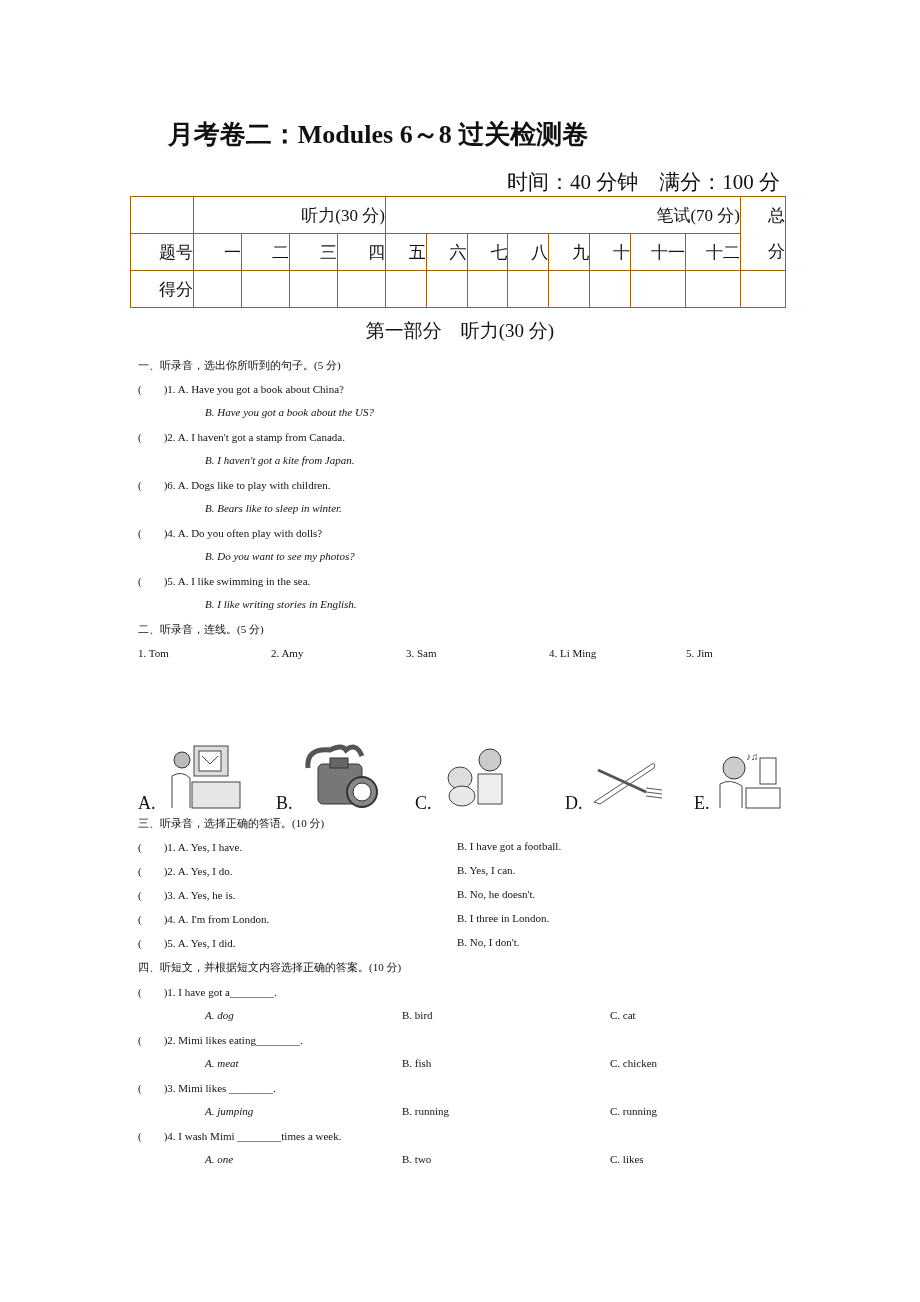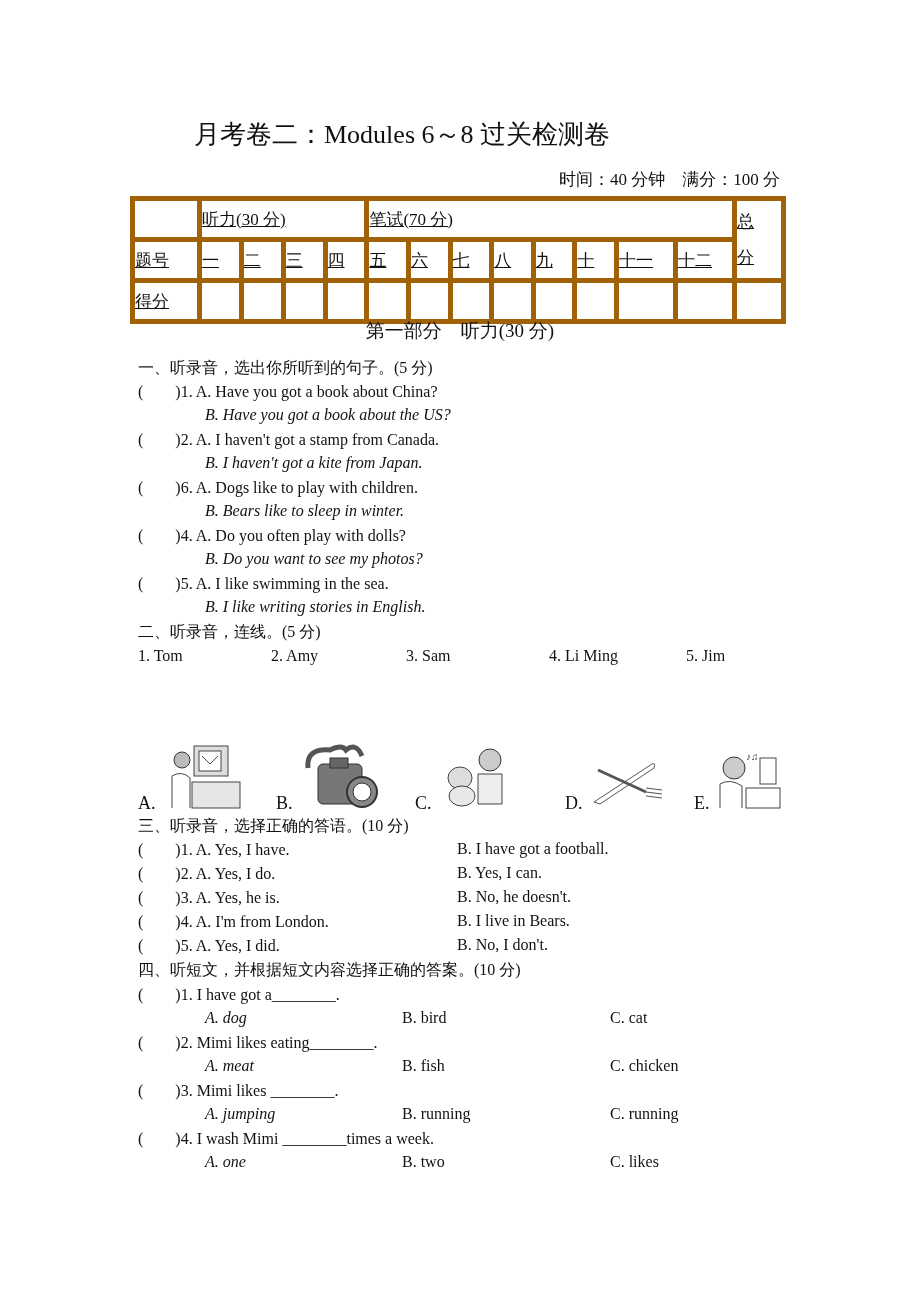--- a/index.html
+++ b/index.html
@@ -1,24 +1,24 @@
 <!DOCTYPE html>
 <html><head>
 <meta charset="utf-8">
 <style>
   html, body { margin: 0; padding: 0; background: #ffffff; }
   body { width: 920px; height: 1302px; position: relative; overflow: hidden;
          font-family: "Liberation Serif", "DejaVu Serif", serif; color: #111; }
   .abs { position: absolute; white-space: nowrap; }
-  .title { left: 0; width: 756px; top: 117px; text-align: center; font-size: 26px; font-weight: normal; padding-left: 24px; }
-  .meta { right: 140px; top: 168px; font-size: 17px; }
+  .title { left: 0; width: 756px; top: 117px; text-align: center; font-size: 26px; font-weight: bold; }
+  .meta { right: 140px; top: 168px; font-size: 21px; }
   table.score { position: absolute; left: 130px; top: 196px; width: 656px; border-collapse: collapse; font-size: 17px; }
-  table.score td { border: 5px solid #a16207; text-align: left; height: 36px; padding: 0; text-decoration: underline; }
+  table.score td { border: 1px solid #a16207; text-align: right; height: 36px; padding: 0; }
   .part { left: 0; width: 920px; top: 318px; text-align: center; font-size: 19px; }
-  .line { font-size: 16px; }
+  .line { font-size: 11px; }
   .ind { left: 205px; font-style: italic; }
   .pic { position: absolute; }
 </style>
 </head>
 <body>
 
 <div class="abs title">月考卷二：Modules 6～8 过关检测卷</div>
 <div class="abs meta">时间：40 分钟　满分：100 分</div>
 
 <table class="score">
@@ -127,21 +127,21 @@
 </svg>
 
 <div class="abs line" style="left:138px; top:816px">三、听录音，选择正确的答语。(10 分)</div>
 <div class="abs line" style="left:138px; top:840px">(　　)1. A. Yes, I have.</div>
 <div class="abs line" style="left:457px; top:840px">B. I have got a football.</div>
 <div class="abs line" style="left:138px; top:864px">(　　)2. A. Yes, I do.</div>
 <div class="abs line" style="left:457px; top:864px">B. Yes, I can.</div>
 <div class="abs line" style="left:138px; top:888px">(　　)3. A. Yes, he is.</div>
 <div class="abs line" style="left:457px; top:888px">B. No, he doesn't.</div>
 <div class="abs line" style="left:138px; top:912px">(　　)4. A. I'm from London.</div>
-<div class="abs line" style="left:457px; top:912px">B. I live in Bears.</div>
+<div class="abs line" style="left:457px; top:912px">B. I three in London.</div>
 <div class="abs line" style="left:138px; top:936px">(　　)5. A. Yes, I did.</div>
 <div class="abs line" style="left:457px; top:936px">B. No, I don't.</div>
 
 <div class="abs line" style="left:138px; top:960px">四、听短文，并根据短文内容选择正确的答案。(10 分)</div>
 <div class="abs line" style="left:138px; top:985px">(　　)1. I have got a________.</div>
 <div class="abs line ind" style="top:1009px">A. dog</div>
 <div class="abs line" style="left:402px; top:1009px">B. bird</div>
 <div class="abs line" style="left:610px; top:1009px">C. cat</div>
 <div class="abs line" style="left:138px; top:1033px">(　　)2. Mimi likes eating________.</div>
 <div class="abs line ind" style="top:1057px">A. meat</div>

